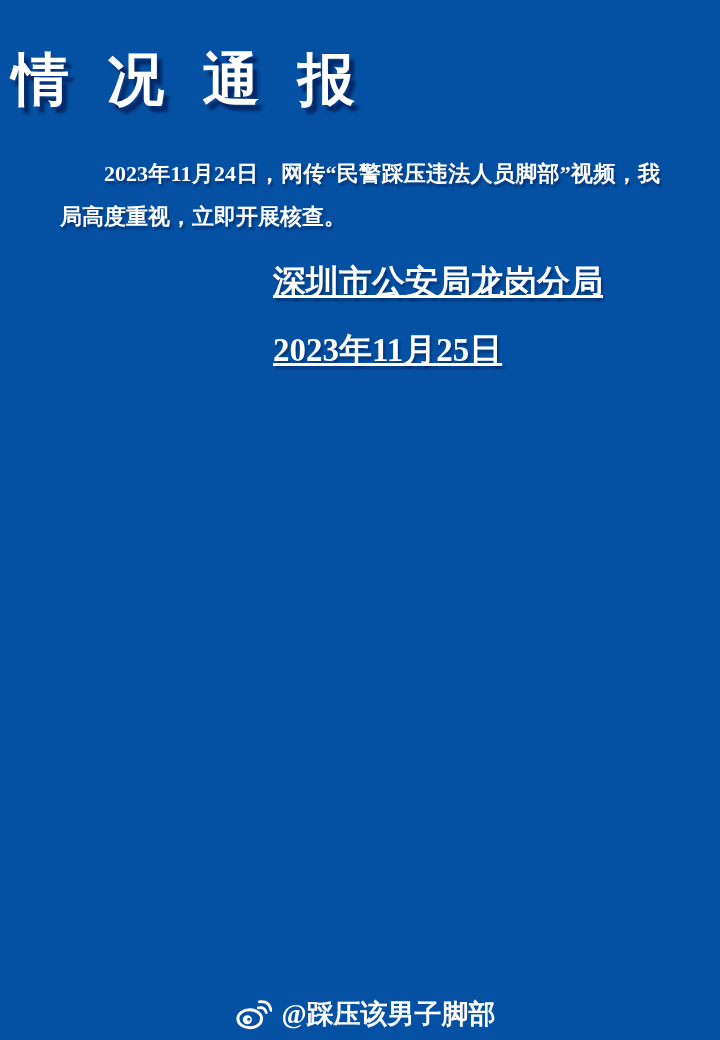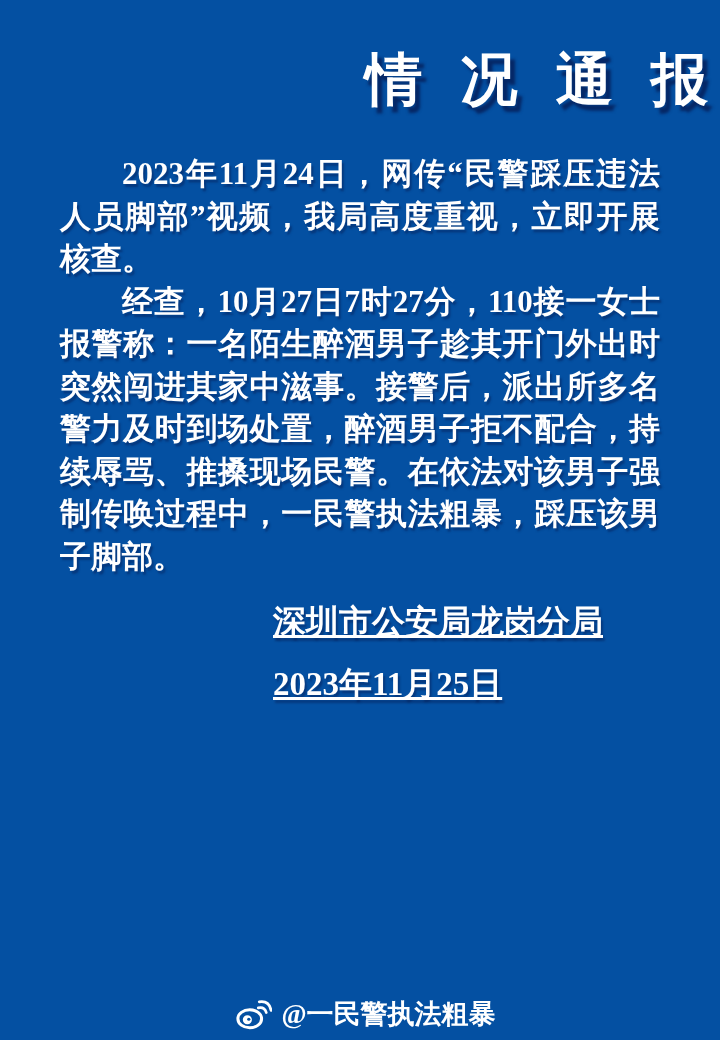--- a/index.html
+++ b/index.html
@@ -12,32 +12,32 @@
     width: 720px;
     height: 1040px;
     margin: 0 auto;
     background: #0450a2;
     color: #ffffff;
     font-family: "Liberation Serif", "DejaVu Serif", serif;
     overflow: hidden;
   }
   .notice-title {
     margin-top: 42px;
-    text-align: right;
+    text-align: left;
     font-size: 57px;
     font-weight: bold;
     letter-spacing: 12px;
     text-indent: 12px; 
     text-shadow: 5px 6px 3px rgba(6, 32, 90, 0.85);
     white-space: nowrap;
   }
   .notice-body {
     margin: 34px auto 0 auto;
     width: 600px;
-    font-size: 31px;
+    font-size: 22px;
     line-height: 42.5px;
     font-weight: 600;
     text-align: justify;
     text-justify: inter-character;
     text-shadow: 2px 3px 2px rgba(6, 32, 90, 0.5);
   }
   .notice-body p {
     margin: 0;
     padding: 0;
     text-indent: 2em;
@@ -45,21 +45,21 @@
   .signature-block {
     margin: 22px 47px 0 auto;
     width: 400px;
     text-align: left;
     font-size: 33px;
     font-weight: 600;
     text-shadow: 2px 3px 2px rgba(6, 32, 90, 0.5);
     text-decoration: underline;
   }
   .signature-block .sig-date {
-    margin-top: 17px;
+    margin-top: 23px;
   }
   .footer-bar {
     position: absolute;
     left: 0;
     right: 0;
     bottom: 8px;
     display: flex;
     align-items: center;
     justify-content: center;
     gap: 9px;
@@ -77,34 +77,33 @@
 </style>
 </head>
 <body>
 
 <div class="page">
 
   <div class="notice-title">情 况 通 报</div>
 
   <div class="notice-body">
       <p>2023年11月24日，网传“民警踩压违法人员脚部”视频，我局高度重视，立即开展核查。</p>
-      <p>经查，10月27日7时27分，110接一女士报警称：一名陌生醉酒男子趁其开门外出时突然闯进其家中滋事。接警后，派出所多名警力及时到场处置，醉酒男子拒不配合，持续辱骂、推搡现场民警。在依法对该男子强制传唤过程中，一民警执法粗暴，踩压该男子脚部。</p>
     </div>
 
   <div class="signature-block">
     <div class="sig-agency">深圳市公安局龙岗分局</div>
     <div class="sig-date">2023年11月25日</div>
   </div>
 
   <div class="footer-bar">
     <span class="weibo-icon-wrap">
       <svg viewBox="0 0 38 31" width="36" height="31" aria-hidden="true">
         <ellipse cx="14.5" cy="20" rx="12.5" ry="9.5" fill="none" stroke="#ffffff" stroke-width="3.2"></ellipse>
         <circle cx="12" cy="21" r="4.8" fill="#ffffff"></circle>
         <circle cx="13.5" cy="20.5" r="1.7" fill="#0450a2"></circle>
         <path d="M23.5 8.5 q6.5 -1.5 8.5 5" fill="none" stroke="#ffffff" stroke-width="2.8" stroke-linecap="round"></path>
         <path d="M24.5 2.2 q10.5 -1.7 12.5 9" fill="none" stroke="#ffffff" stroke-width="2.8" stroke-linecap="round"></path>
       </svg>
     </span>
-    <span>@一民警执法粗暴</span>
+    <span>@踩压该男子脚部</span>
   </div>
 
 </div>
 
 </body></html>

